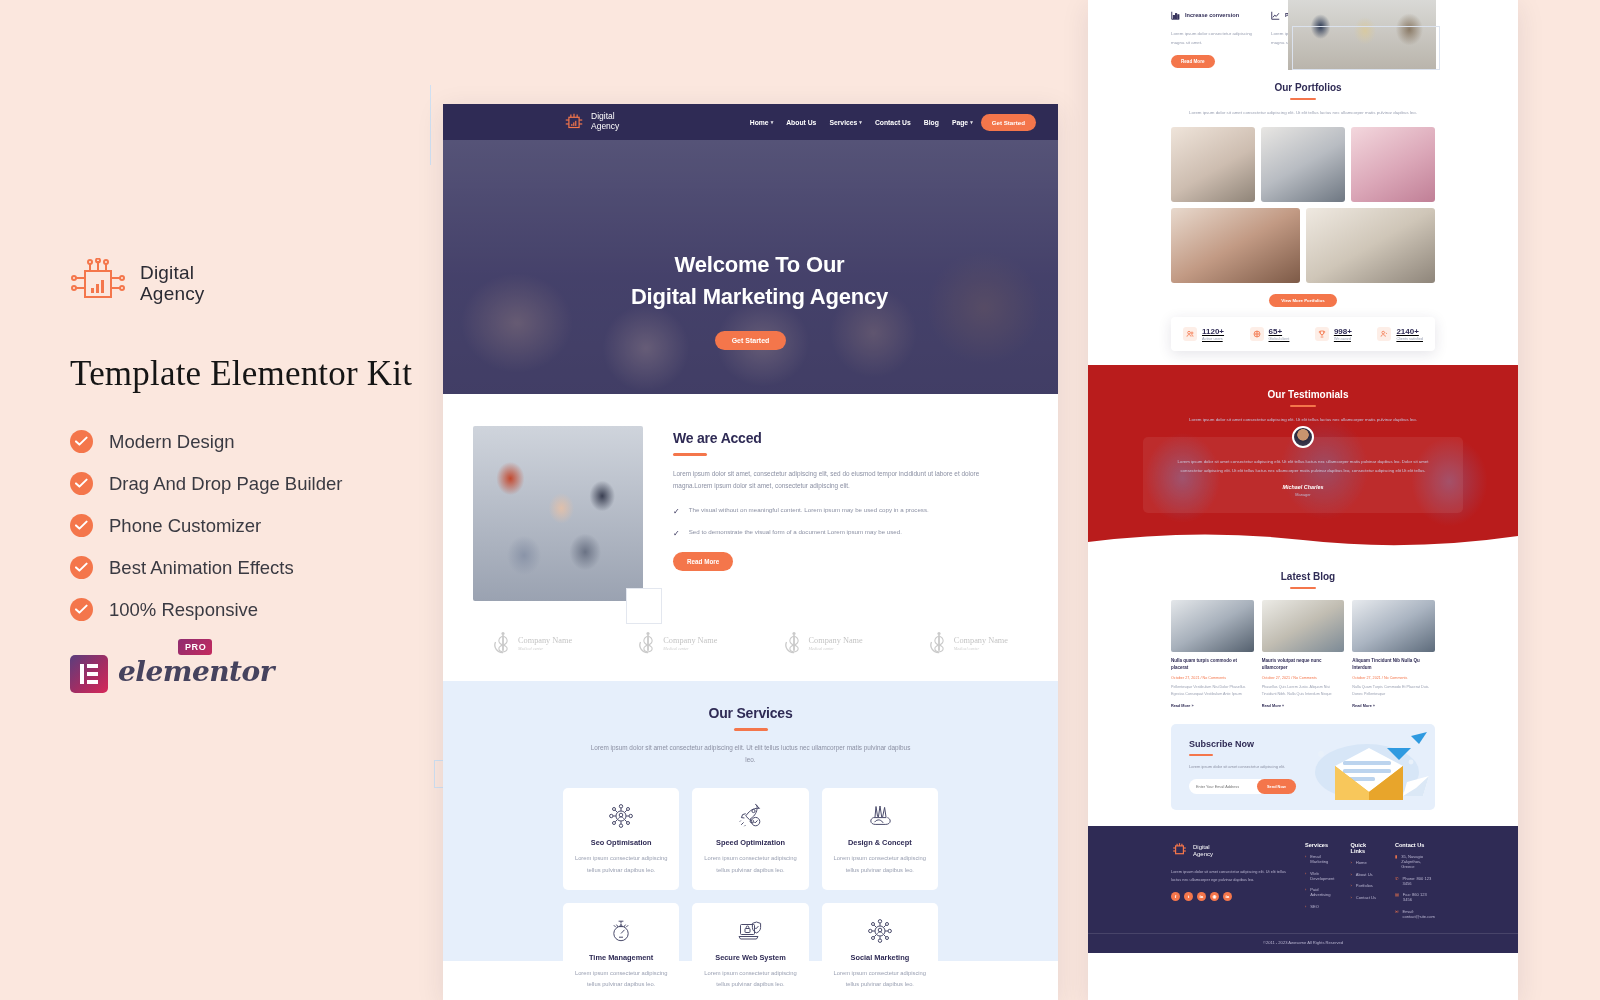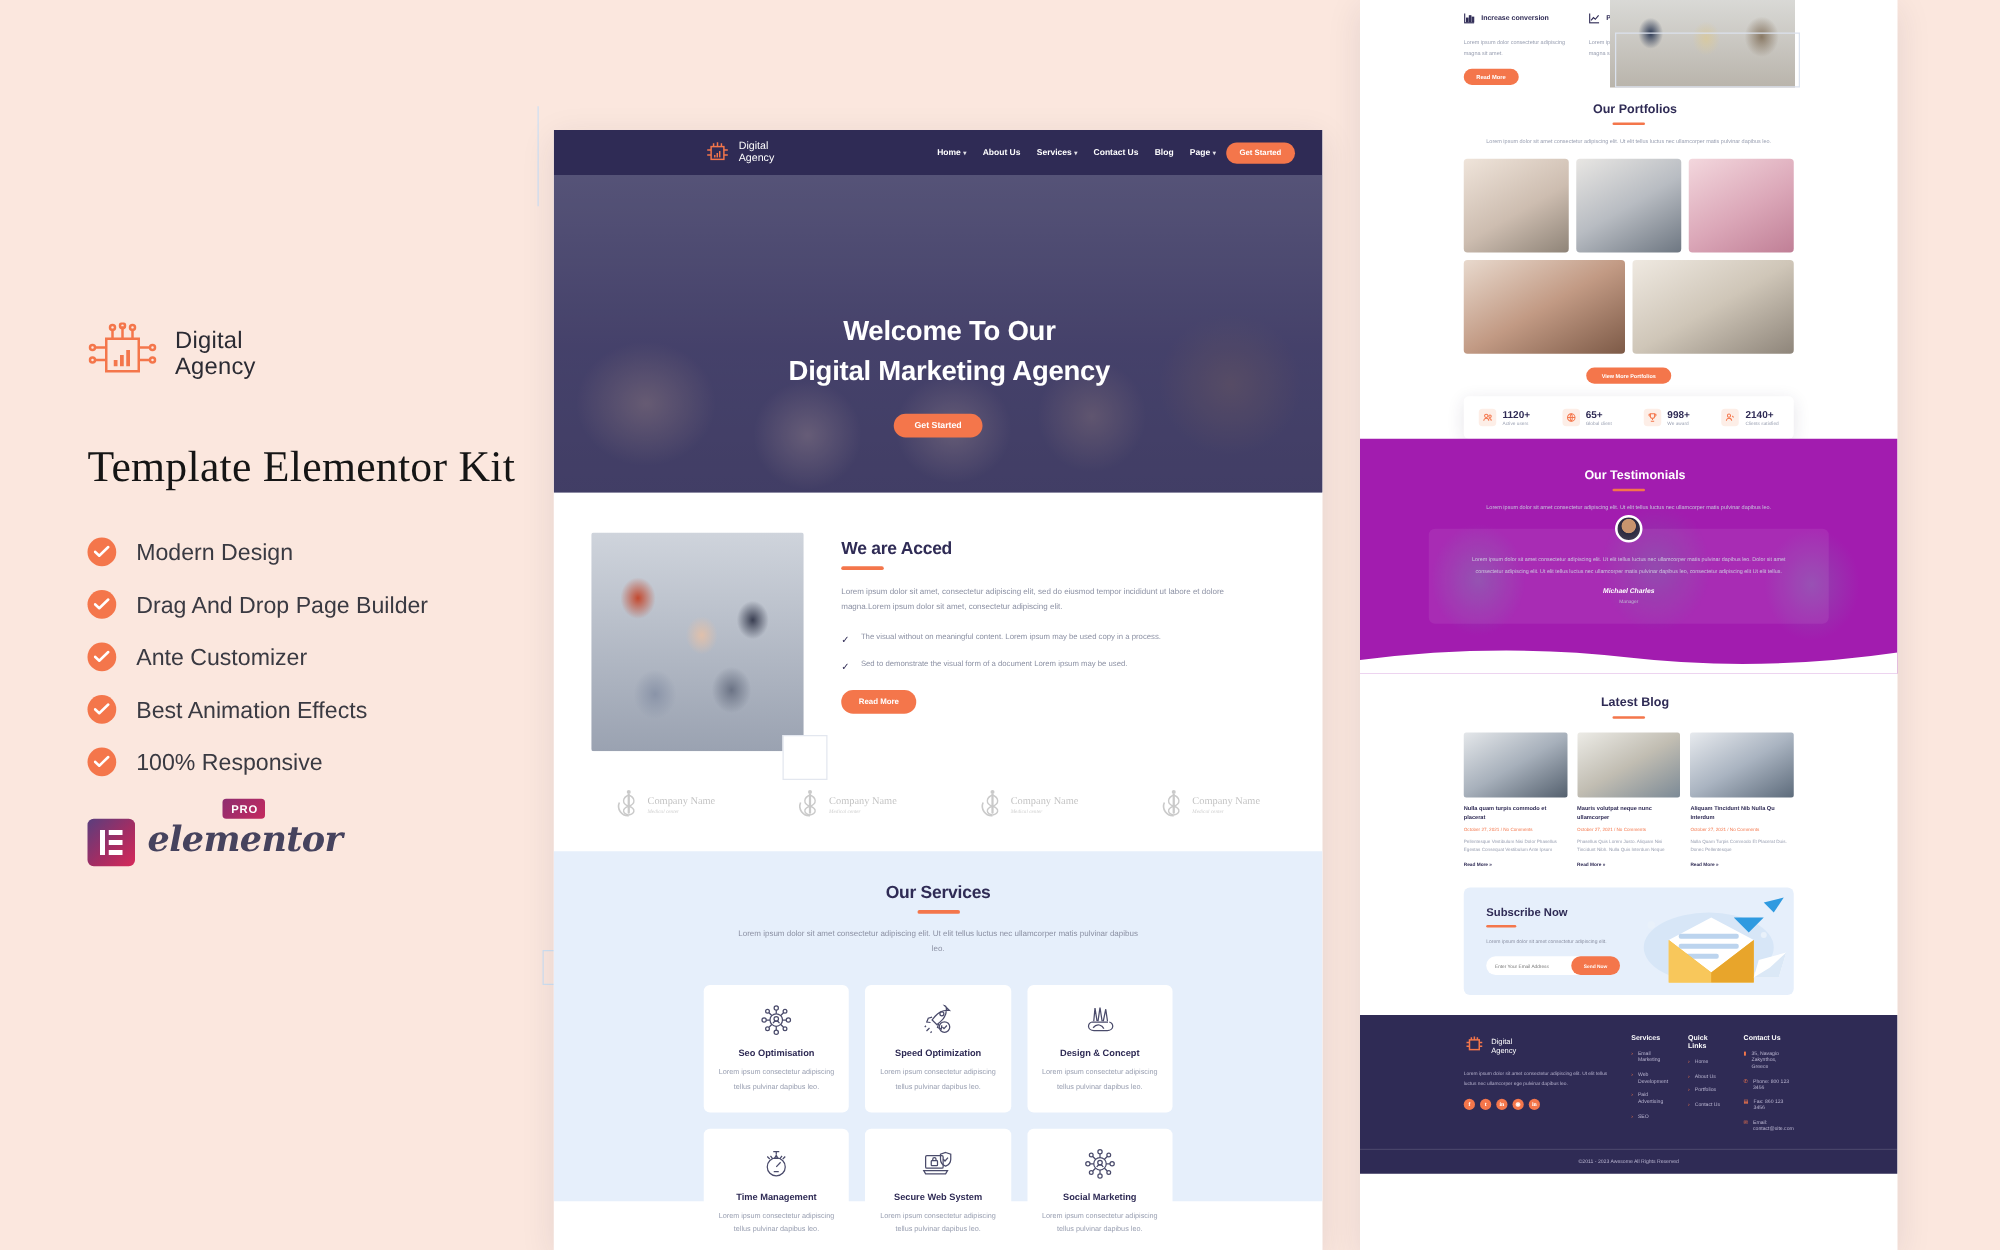--- a/index.html
+++ b/index.html
@@ -199,30 +199,30 @@
   .pf5 { background: linear-gradient(150deg,#efe9e1,#cfc6b8 50%,#8e857a); }
 
   .btn-vm { display: block; margin: 11px auto 0; background: #f4764b; color: #fff;
     border: none; border-radius: 12px; padding: 4px 12px; font-size: 4.4px;
     font-weight: bold; cursor: pointer; font-family: "Liberation Sans", sans-serif; }
 
   
   .stats {
     margin: 10px 83px 0; background: #fff; border-radius: 4px;
     box-shadow: 0 3px 14px rgba(40,35,70,.12);
-    display: flex; justify-content: space-between; padding: 10px 12px;
+    display: flex; justify-content: space-between; padding: 10px 12px; text-decoration: underline;
   }
   .stat { display: flex; align-items: center; gap: 5px; }
   .stat-ico { width: 14px; height: 14px; border-radius: 3px; background: #fdeee7;
     display: flex; align-items: center; justify-content: center; flex: 0 0 auto; }
   .stat-num { font-size: 8px; font-weight: bold; color: #2f2b55; }
   .stat-lbl { font-size: 3.8px; color: #9aa0b2; margin-top: 1px; }
 
   
-  .testi { position: relative; background: #a21caf; padding: 24px 0 40px; overflow: hidden; }
+  .testi { position: relative; background: #b91c1c; padding: 24px 0 40px; margin-top: 14px; overflow: hidden; }
   .testi-bg { position: absolute; inset: 0;
     background:
       radial-gradient(ellipse 60px 70px at 22% 60%, rgba(120,112,170,.5), transparent 64%),
       radial-gradient(ellipse 70px 80px at 55% 55%, rgba(110,102,160,.45), transparent 64%),
       radial-gradient(ellipse 60px 70px at 84% 62%, rgba(125,116,175,.45), transparent 64%);
   }
   .testi-in { position: relative; }
   .testi-card { margin: 12px 55px 0; background: rgba(255,255,255,.07); border-radius: 5px;
     padding: 20px 26px 16px; text-align: center; position: relative; }
   .avatar { width: 22px; height: 22px; border-radius: 50%; position: absolute;
@@ -339,21 +339,21 @@
             </svg>
           </span>
         <span class="feature-label">Drag And Drop Page Builder</span>
       </li>
       <li class="feature">
         <span class="check">
             <svg width="13" height="11" viewBox="0 0 13 11">
               <path d="M1 5.4 L4.4 8.6 L11.6 1.6" stroke="#fff" stroke-width="2" fill="none" stroke-linecap="round" stroke-linejoin="round"></path>
             </svg>
           </span>
-        <span class="feature-label">Ante Customizer</span>
+        <span class="feature-label">Phone Customizer</span>
       </li>
       <li class="feature">
         <span class="check">
             <svg width="13" height="11" viewBox="0 0 13 11">
               <path d="M1 5.4 L4.4 8.6 L11.6 1.6" stroke="#fff" stroke-width="2" fill="none" stroke-linecap="round" stroke-linejoin="round"></path>
             </svg>
           </span>
         <span class="feature-label">Best Animation Effects</span>
       </li>
       <li class="feature">

